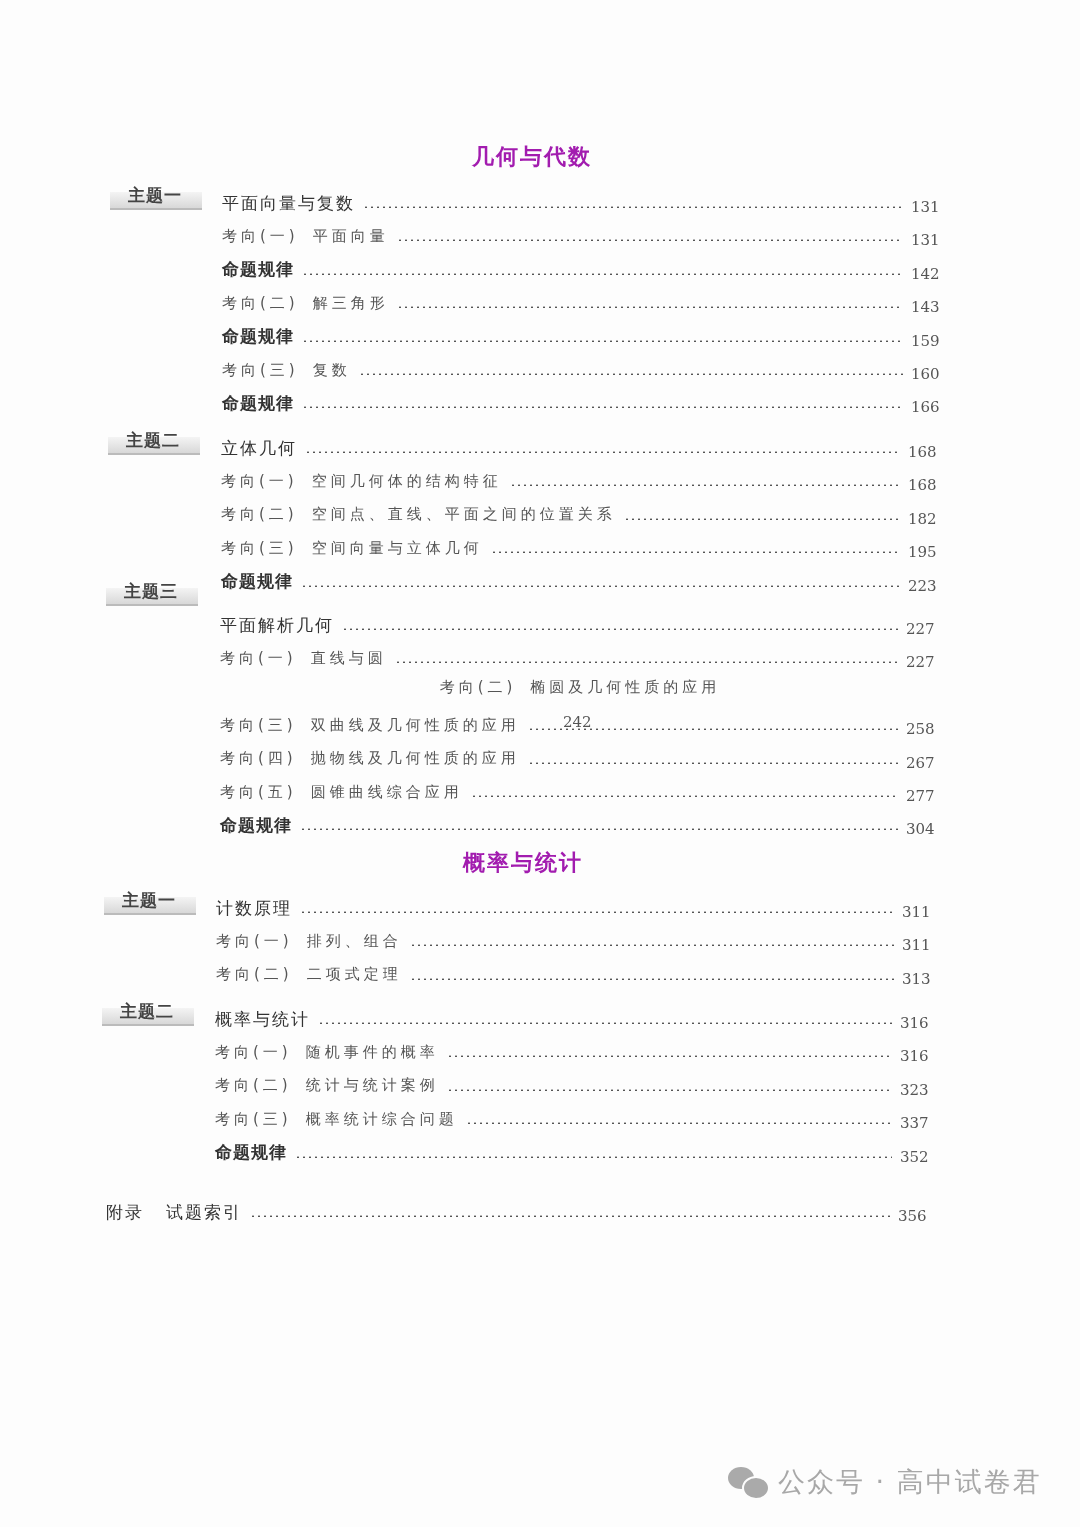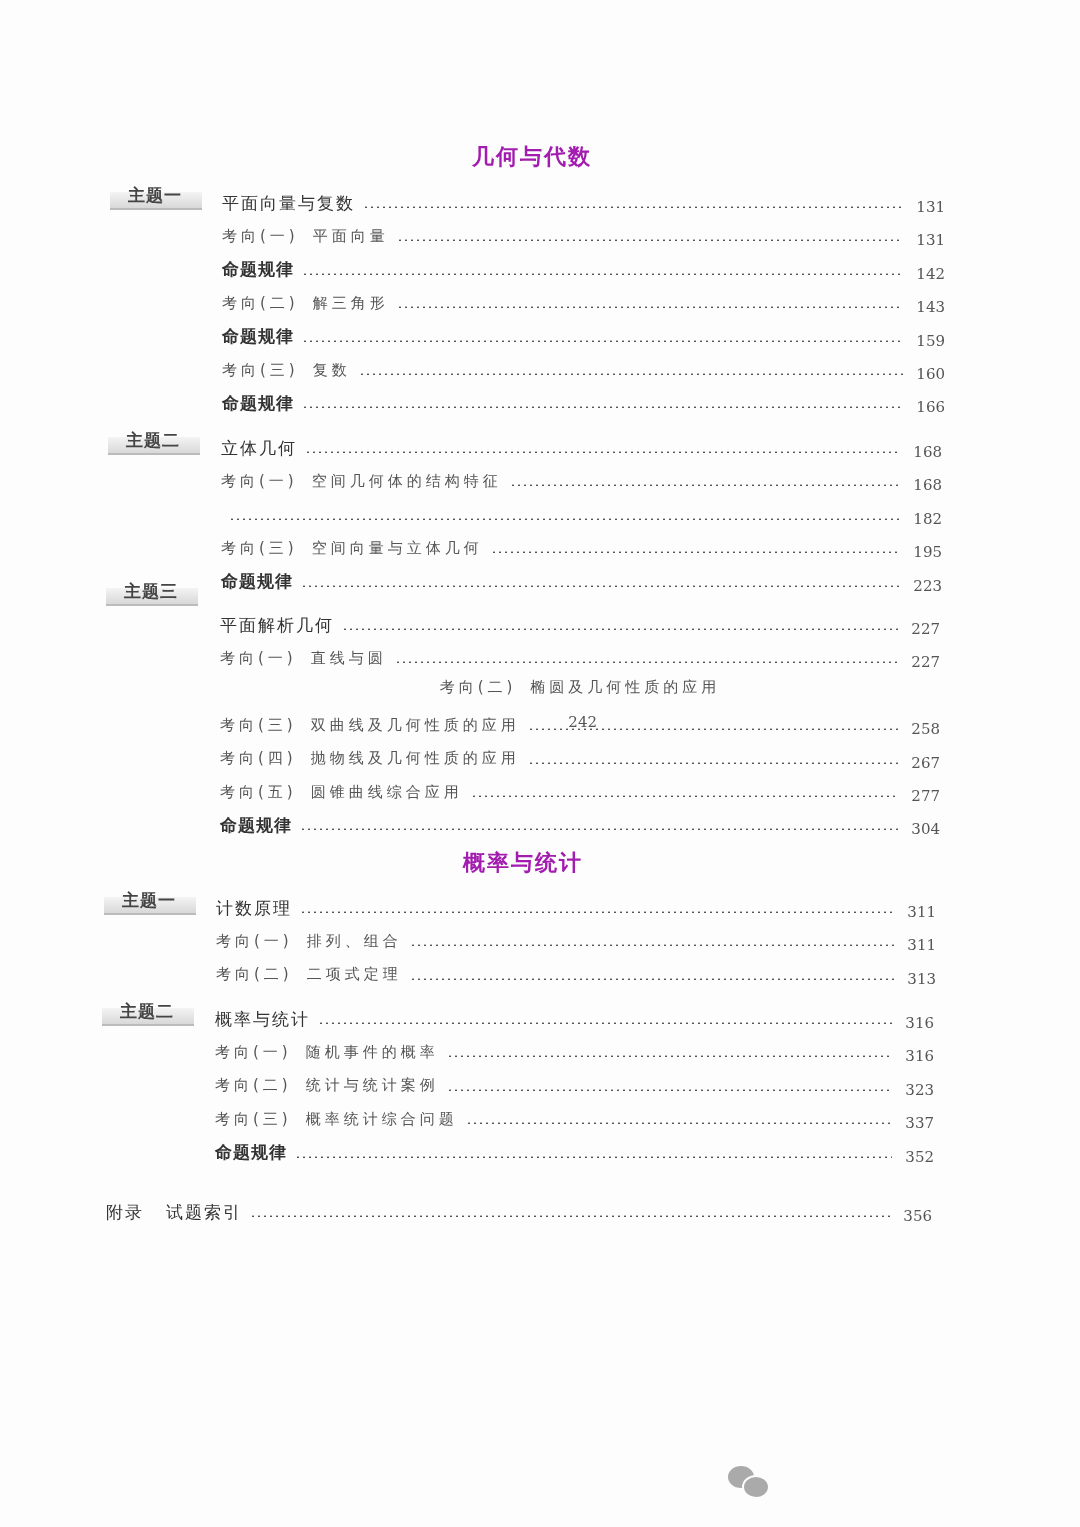--- a/index.html
+++ b/index.html
@@ -23,21 +23,21 @@
   .label-main { font-size:17px; font-weight:normal; color:#333; letter-spacing:2px; white-space:nowrap; }
   .label-sub { font-size:15px; color:#555; letter-spacing:4px; white-space:nowrap;text-align:center; }
   .label-sub .num { margin-right:14px; }
   .label-rule { font-size:17px; font-weight:bold; color:#333; letter-spacing:1px; white-space:nowrap; }
   .dots {
     flex:1; margin:0 8px; height:2px; margin-top:8px;
     background-image:radial-gradient(circle, #555 1px, transparent 1.2px);
     background-size:6px 3px; background-repeat:repeat-x;
   }
   .page {
-    font-family:"DejaVu Serif", serif; font-size:15px; color:#555; width:34px; text-align:right; margin-top:8px;
+    font-family:"DejaVu Serif", serif; font-size:15px; color:#555; width:34px; text-align:left; margin-top:8px;
   }
   .footer {
     position:absolute; left:728px; top:1464px; display:flex; align-items:center;
     font-size:27px; color:#a8a8a8; letter-spacing:2px;
   }
   .wechat-icon { width:42px; height:34px; position:relative; margin-right:8px; }
   .wechat-icon .b1 { position:absolute; left:0; top:2px; width:26px; height:22px; border-radius:50%; background:#aaa; }
   .wechat-icon .b2 { position:absolute; left:14px; top:11px; width:24px; height:20px; border-radius:50%; background:#aaa; border:2px solid #fdfdfd; }
 </style>
 </head>
@@ -90,20 +90,21 @@
       <span class="label-main">立体几何</span>
       <span class="dots"></span>
       <span class="page">168</span>
     </div>
     <div class="row" style="left: 221px; top: 467.4px; width: 721px;">
       <span class="label-sub"><span class="num">考向(一)</span><span>空间几何体的结构特征</span></span>
       <span class="dots"></span>
       <span class="page">168</span>
     </div>
     <div class="row" style="left: 221px; top: 500.8px; width: 721px;">
+      <span class="label-sub"><span class="num">考向(二)</span><span>空间点、直线、平面之间的位置关系</span></span>
       <span class="dots"></span>
       <span class="page">182</span>
     </div>
     <div class="row" style="left: 221px; top: 534.2px; width: 721px;">
       <span class="label-sub"><span class="num">考向(三)</span><span>空间向量与立体几何</span></span>
       <span class="dots"></span>
       <span class="page">195</span>
     </div>
     <div class="row" style="left: 221px; top: 567.6px; width: 721px;">
       <span class="label-rule">命题规律</span>
@@ -201,13 +202,14 @@
       <span class="dots"></span>
       <span class="page">356</span>
     </div>
   </div>
 
 <div class="footer">
   <div class="wechat-icon">
       <div class="b1"></div>
       <div class="b2"></div>
     </div>
+  <span>公众号 · 高中试卷君</span>
 </div>
 
 </body></html>

